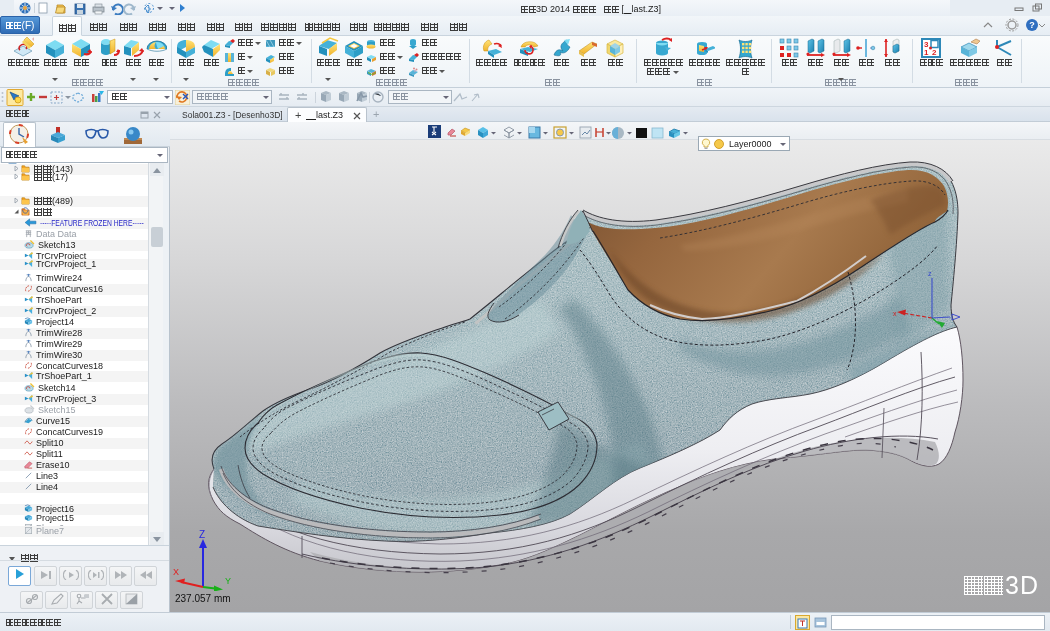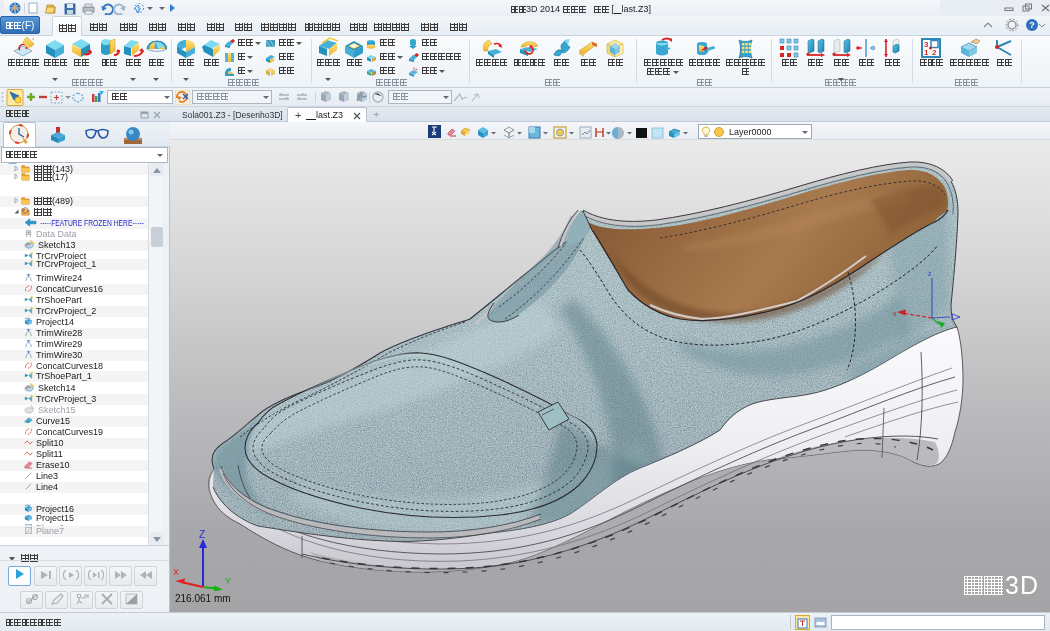--- a/index.html
+++ b/index.html
@@ -4,21 +4,21 @@
 html,body{width:1050px;height:631px;overflow:hidden;font-family:"Liberation Sans",sans-serif;background:#e7edf3}
 #app{position:relative;width:1050px;height:631px}
 .abs{position:absolute}
 
 .c{display:inline-block;width:8px;height:8px;margin:0 0.5px;vertical-align:-1px;
 background:repeating-linear-gradient(0deg,#3c3c3c 0 1px,transparent 1px 3px),repeating-linear-gradient(90deg,#3c3c3c 0 1px,transparent 1px 3.5px);background-size:100% 100%}
 .c.s7{width:7px;height:7px;vertical-align:0px}
 .c.blue{background:repeating-linear-gradient(0deg,#fff 0 1px,transparent 1px 3px),repeating-linear-gradient(90deg,#fff 0 1px,transparent 1px 3.5px)}
 .c.gray{background:repeating-linear-gradient(0deg,#8a93a0 0 1px,transparent 1px 3px),repeating-linear-gradient(90deg,#8a93a0 0 1px,transparent 1px 3.5px)}
 
-#title{left:4px;top:0;width:936px;height:16px;background:linear-gradient(#f4f7fa,#e9eff5)}
+#title{left:14px;top:0;width:936px;height:16px;background:linear-gradient(#f4f7fa,#e9eff5)}
 #menu{left:0;top:16px;width:1050px;height:20px;background:linear-gradient(#f2f6f9,#e6edf4);border-bottom:1px solid #c9d4de}
 .mtab{position:absolute;top:0;height:20px;line-height:20px;font-size:11px;color:#222;text-align:center}
 #filebtn{left:8px;top:1px;width:40px;height:18px;background:linear-gradient(#5598d8,#2f6cb5);border:1px solid #2a62a8;border-radius:2px;color:#fff;font-size:10px;text-align:center;line-height:17px}
 .seltab{background:linear-gradient(#fdfefe,#f4f8fb);border:1px solid #c9d4de;border-bottom:1px solid #f7fafc;border-radius:2px 2px 0 0}
 
 #ribbon{left:0;top:36px;width:1050px;height:52px;background:linear-gradient(#f9fbfc,#eef3f7);border-bottom:1px solid #c4cfd9}
 .rsep{position:absolute;top:3px;width:1px;height:44px;background:#d3dce4}
 .rlab{position:absolute;top:43px;font-size:8px;color:#7d8ea2;text-align:center;transform:translateX(-50%);white-space:nowrap}
 .rbtn{position:absolute;transform:translateX(-50%);text-align:center}
 .ric{display:block;margin:0 auto}
@@ -1077,31 +1077,31 @@
 <path d="M190,3a6,6 0 0 1 0,12a6,6 0 0 1 0,-12z" fill="#a8b8c4"></path>
         <path d="M190,3a6,6 0 0 0 0,12z" fill="#68b0d8"></path>
         <path d="M199,8l2.5,2.5l2.5,-2.5z" fill="#667"></path>
 <rect x="208" y="4" width="11" height="10" fill="#111"></rect>
 <rect x="224" y="4" width="11" height="10" fill="#bfe4f4" stroke="#88b8d0" stroke-width="0.8"></rect>
 <path d="M241,8l5,-3l6,2l-5,3z" fill="#48b0d8" stroke="#1878a8" stroke-width="0.8"></path>
         <path d="M241,8l5,2l0,4l-5,-2z" fill="#2890c0"></path>
         <path d="M252,7l-6,3l0,4l6,-3z" fill="#68c8e8"></path>
         <path d="M255,8l2.5,2.5l2.5,-2.5z" fill="#667"></path>
 </svg>
-<div class="abs" style="left:528px;top:2px;width:114px;height:15px;background:#fff;border:1px solid #9aa8b4">
+<div class="abs" style="left:528px;top:14px;width:92px;height:15px;background:#fff;border:1px solid #9aa8b4">
 <svg class="abs" style="left:2px;top:1px" width="26" height="12" viewBox="0 0 26 12">
           <path d="M5,1a3.5,3.5 0 0 1 2,6.5l0,1.5l-4,0l0,-1.5a3.5,3.5 0 0 1 2,-6.5z" fill="#fff8d0" stroke="#c8a030" stroke-width="0.8"></path>
           <rect x="3.5" y="9.5" width="3" height="1.5" fill="#aaa"></rect>
           <circle cx="18" cy="6" r="4.5" fill="#f5c84a" stroke="#c89010" stroke-width="0.8"></circle>
         </svg>
 <div class="abs" style="left:30px;top:2px;font-size:9px;color:#222">Layer0000</div>
 <div class="abs" style="right:3px;top:6px;width:0;height:0;border-left:3px solid transparent;border-right:3px solid transparent;border-top:3px solid #667"></div>
 </div>
 <div id="wm"><span class="c blue" style="width:19px;height:19px;margin-right:1px"></span><span class="c blue" style="width:19px;height:19px;margin-right:2px"></span>3D</div>
-<div id="mm">216.061 mm</div>
+<div id="mm">237.057 mm</div>
 <svg class="abs" style="left:3px;bottom:21px" width="60" height="62" viewBox="0 0 60 62">
 <text x="26" y="9" font-size="10" fill="#2828e0">Z</text>
 <path d="M30,58l0,-40" stroke="#2828e0" stroke-width="2"></path>
         <path d="M30,10l-4,9l8,0z" fill="#2828e0"></path>
 <path d="M30,58l-22,-5" stroke="#e02020" stroke-width="2"></path>
         <path d="M2,52l10,-2.5l-1,5z" fill="#e02020"></path>
         <text x="0" y="46" font-size="9" fill="#e02020">X</text>
 <path d="M30,58l16,2" stroke="#18b018" stroke-width="2"></path>
         <path d="M50,60.5l-9,-4l0,6z" fill="#18b018"></path>
         <text x="52" y="55" font-size="9" fill="#18b018">Y</text>

